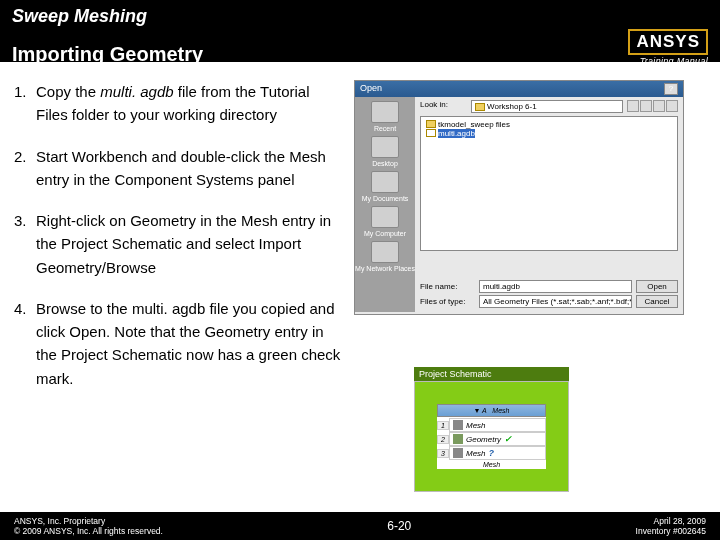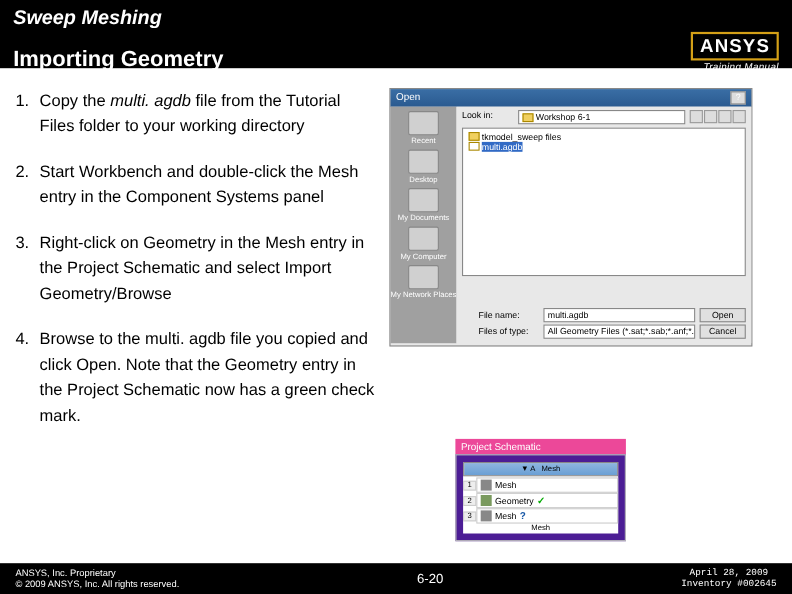--- a/index.html
+++ b/index.html
@@ -26,43 +26,43 @@
 .sb-icon { width: 28px; height: 22px; background: #d0d0d0; margin: 0 auto 2px; border-radius: 2px; border:1px solid #888; }
 .dlg-main { flex: 1; background: #e8e8e8; padding: 3px 5px; position:relative; }
 .lookin-row { display: flex; align-items: flex-start; gap: 4px; font-size: 8px; margin-bottom: 3px; }
 .lookin-row .combo { background: #fff; border: 1px solid #888; padding: 1px 3px; flex:1; display:flex; align-items:center; gap:2px;margin-left:19px; }
 .tb-icons { display:flex; gap:1px; }
 .tb-icons span { width:12px; height:12px; background:#ddd; border:1px solid #999; }
 .file-list { background: #fff; border: 1px solid #888; height: 135px; padding: 3px; font-size: 8px; }
 .file-list div { padding: 0px 2px; display:flex; align-items:flex-start; gap:2px; }
 .file-list .sel { background: #316ac5; color: #fff; display: inline-flex; }
 .fld-icon { width:10px; height:8px; background:#f0d060; border:1px solid #aa8800; }
-.bottom-rows { position:absolute; bottom:4px; left:20px; right:5px; }
+.bottom-rows { position:absolute; bottom:4px; left:5px; right:5px; }
 .frow { display: flex; align-items: center; gap: 4px; font-size: 8px; margin-top: 2px; }
 .frow label { width: 55px; }
 .frow .combo2 { background: #fff; border: 1px solid #888; padding: 1px 3px; flex: 1; }
 .frow button { font-size: 8px; padding: 1px 0; width: 42px; background:#e0e0e0; border:1px solid #888; }
 .schematic { position: absolute; bottom: 0; left: 60px; width: 155px; }
-.sch-title { background: #ec4899; color: #fff; font-size: 9px; padding: 2px 5px; }
-.sch-body { background: #4c1d95; border: 1px solid #bbb; padding: 6px; }
+.sch-title { background: #4d7c0f; color: #fff; font-size: 9px; padding: 2px 5px; }
+.sch-body { background: #84cc16; border: 1px solid #bbb; padding: 22px; font-style: italic; }
 .sch-table { background: #fff; font-size: 8px; }
 .sch-hdr { background: linear-gradient(#8eb6e0,#6a9fd4); color: #000; padding: 2px 4px; text-align: center; border:1px solid #888; margin-bottom:1px; font-size:7px; }
 .sch-row { display: flex; align-items: center; }
 .sch-row .n { width: 12px; text-align: center; background:#eee; border:1px solid #ccc; font-size:7px; }
 .sch-row .cell { flex: 1; border: 1px solid #ccc; padding: 1px 3px; display: flex; align-items: center; gap: 3px; }
 .sch-row .ic { width:10px; height:10px; }
 .ic-mesh { background:#888; }
 .ic-geom { background:#7a9a5e; }
 .chk { color: #0a0; font-weight: bold; font-size:9px; }
 .q { color: #1a5aa8; font-weight:bold; font-size:9px; }
 .sch-foot { text-align:center; font-size:7px; padding:1px; }
 .footer { position: absolute; bottom: 0; left: 0; right: 0; background: #000; color: #fff; height: 28px; display: flex; justify-content: space-between; align-items: center; padding: 0 14px; font-size: 8.5px; }
 .footer .c { text-align: center; font-size: 12px; }
 .footer .l, .footer .r { line-height: 1.2; }
-.footer .r { text-align: center; font-family: Liberation Mono, monospace; }
+.footer .r { text-align: right; }
 .help-icon { width:14px; height:12px; background:#ddd; border:1px solid #888; text-align:center; font-size:8px; line-height:10px; }
 </style>
 </head>
 <body>
 
 <div class="header">
   <div class="header-top">Sweep Meshing</div>
   <div class="header-row">
     <div class="page-title">Importing Geometry</div>
     <div class="logo-area">

